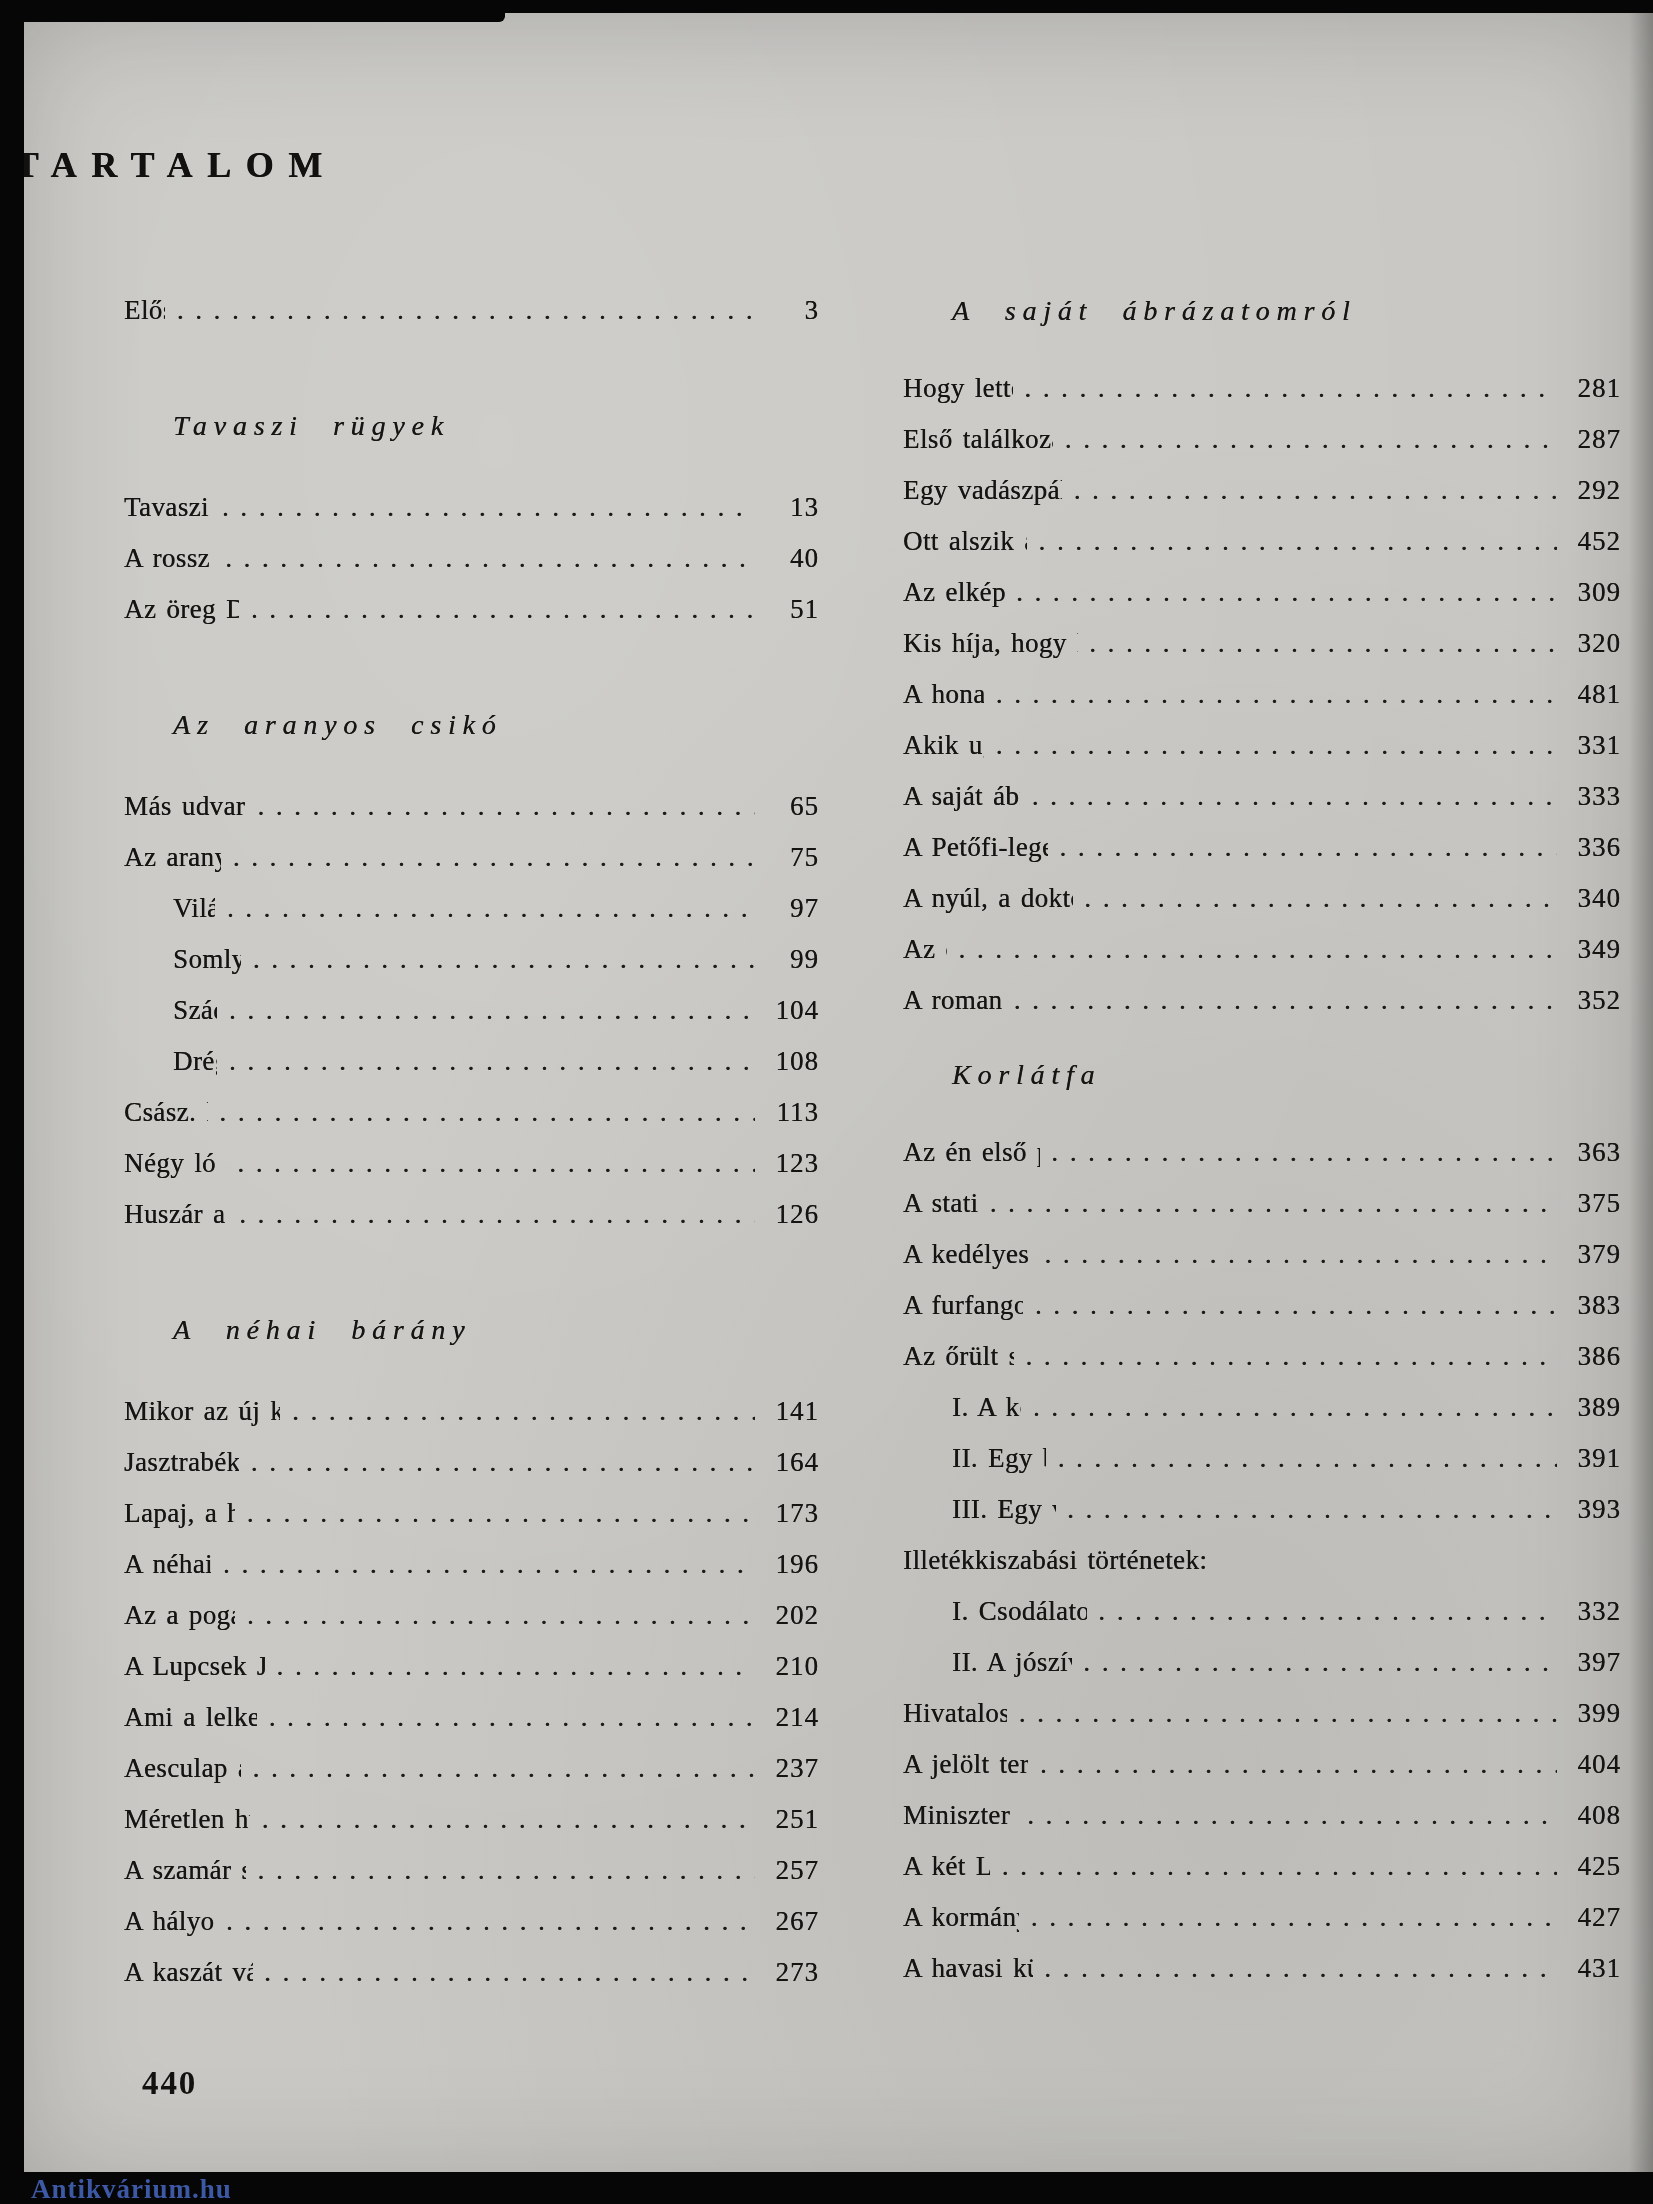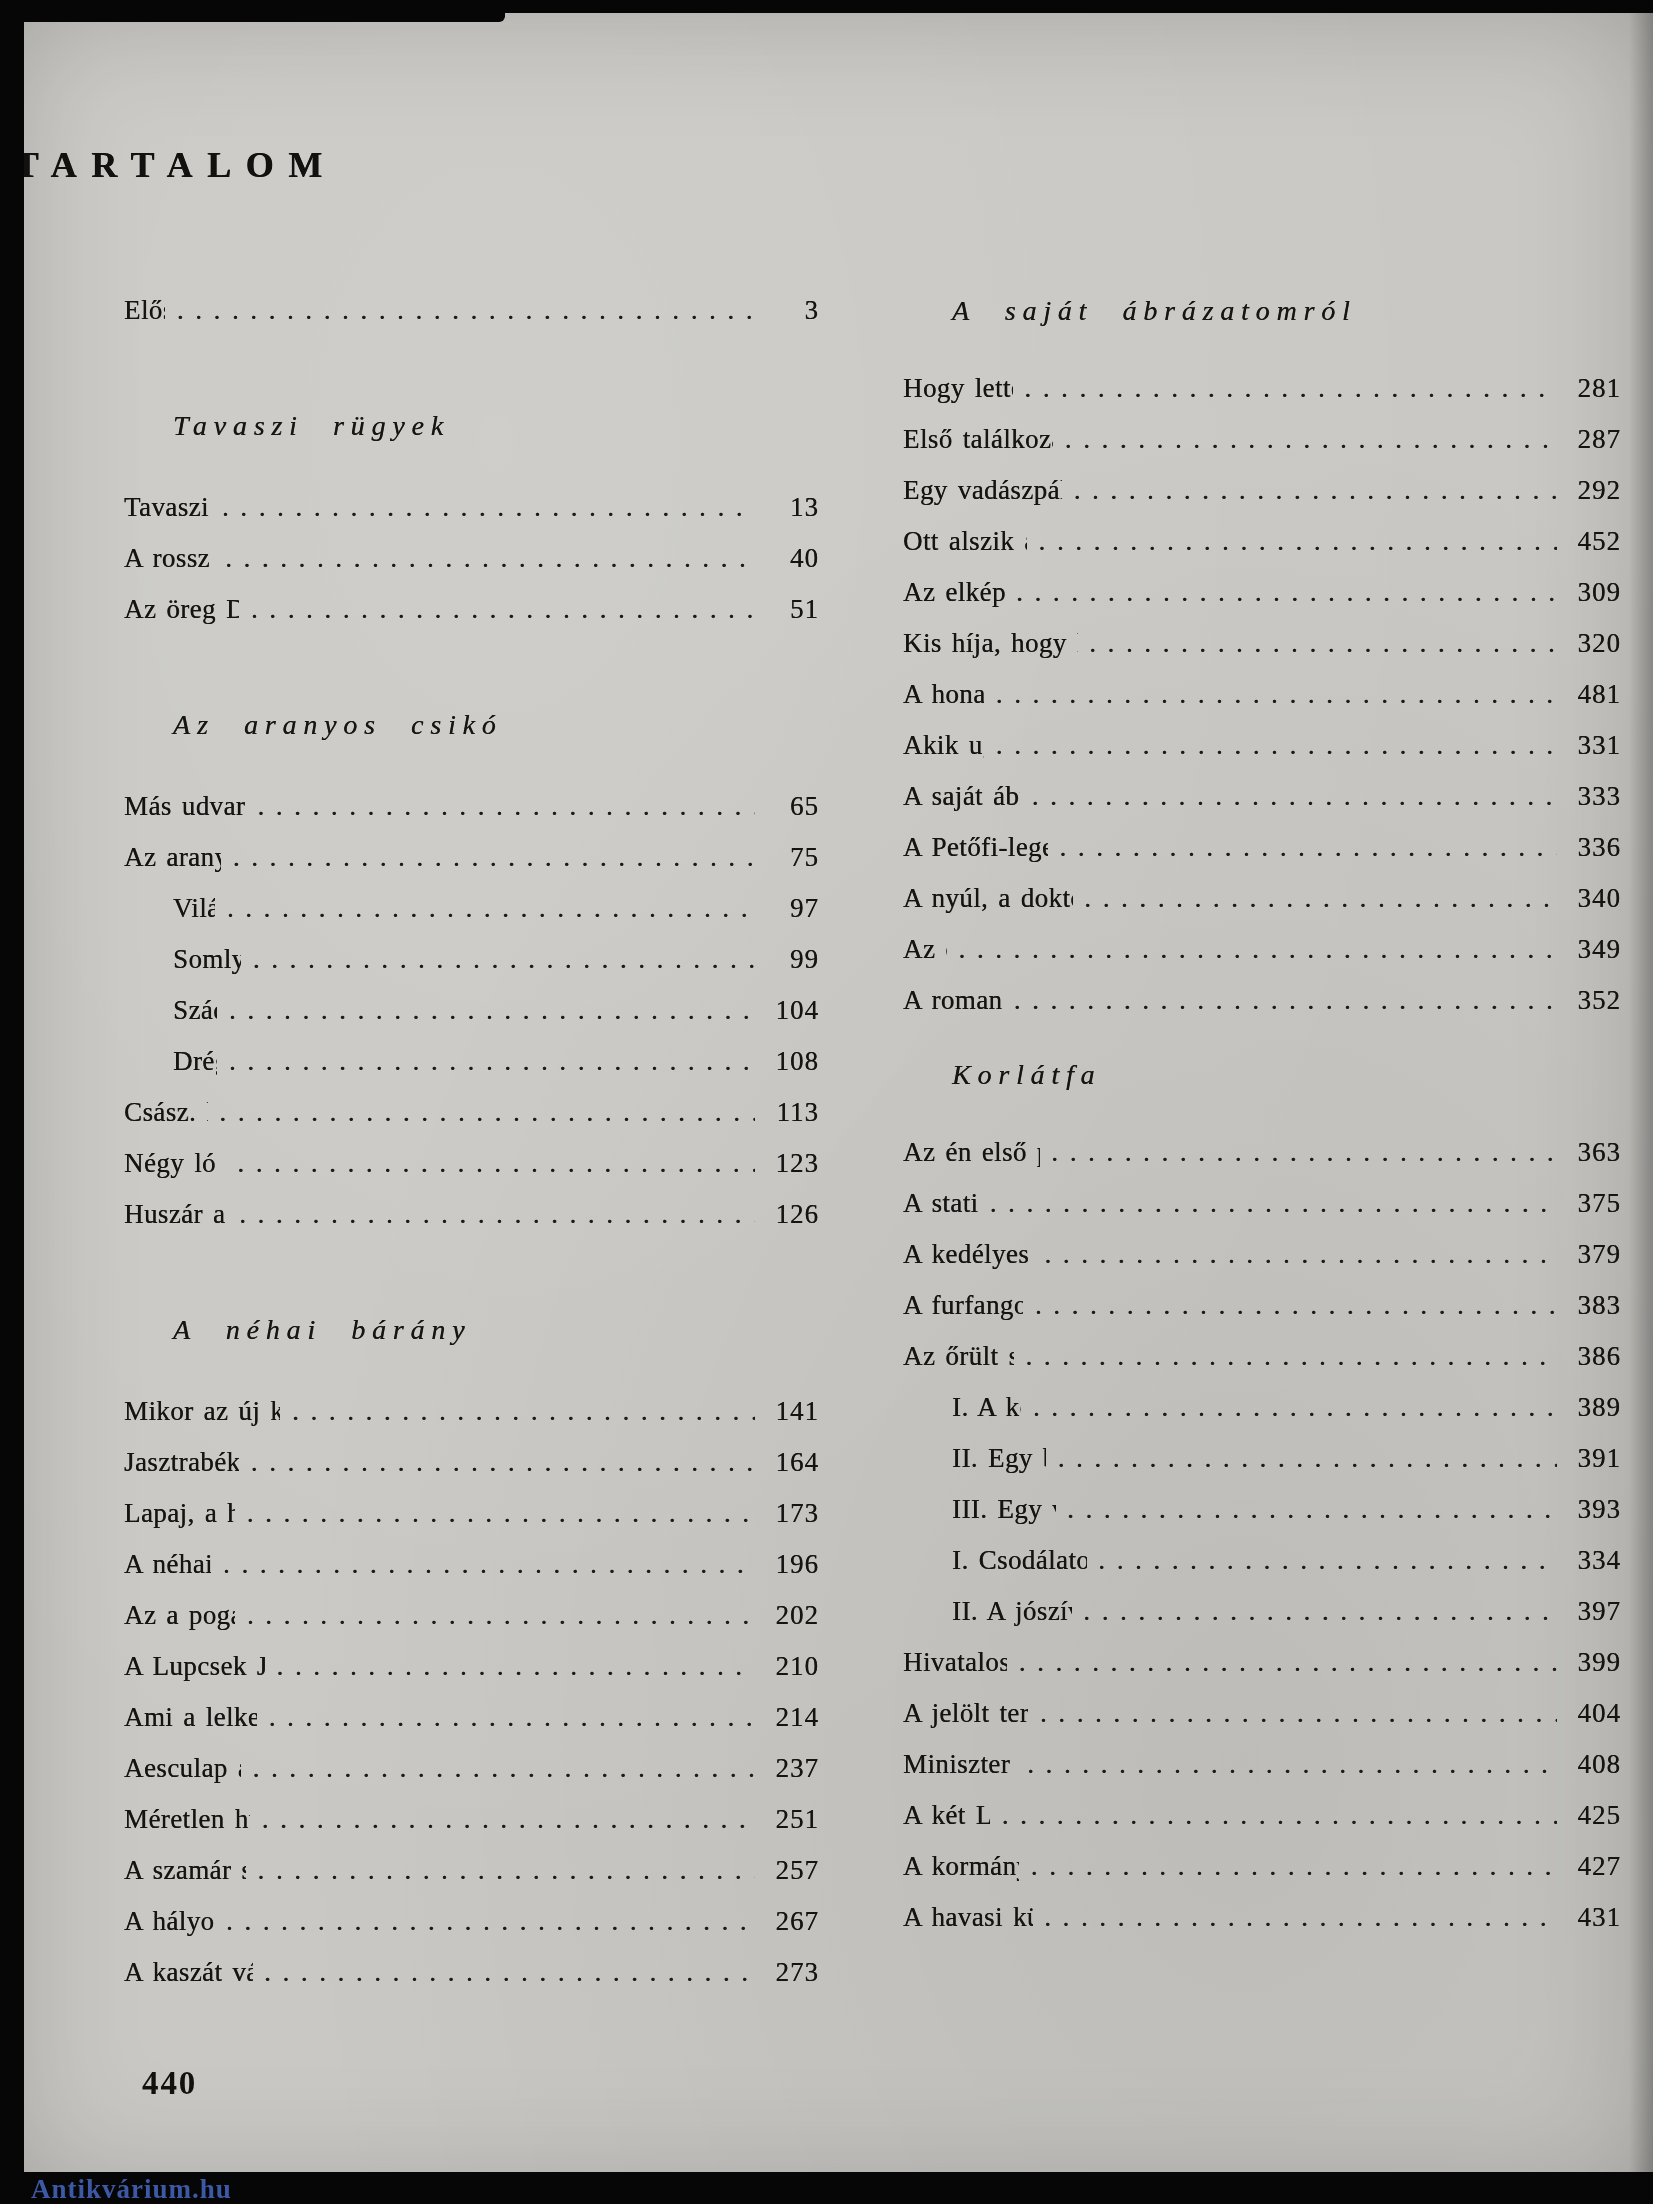--- a/index.html
+++ b/index.html
@@ -377,24 +377,27 @@
       <div class="row indent">
         <span class="entry-title">II. Egy bevert fej</span>
         <span class="dots"></span>
         <span class="pg">391</span>
       </div>
       <div class="row indent">
         <span class="entry-title">III. Egy vagon akta</span>
         <span class="dots"></span>
         <span class="pg">393</span>
       </div>
+      <div class="row">
+        <span class="entry-title">Illetékkiszabási történetek:</span>
+      </div>
       <div class="row indent">
         <span class="entry-title">I. Csodálatos metamorfózis</span>
         <span class="dots"></span>
-        <span class="pg">334</span>
+        <span class="pg">332</span>
       </div>
       <div class="row indent">
         <span class="entry-title">II. A jószívűség skálája</span>
         <span class="dots"></span>
         <span class="pg">397</span>
       </div>
       <div class="row">
         <span class="entry-title">Hivatalos észjárás</span>
         <span class="dots"></span>
         <span class="pg">399</span>

